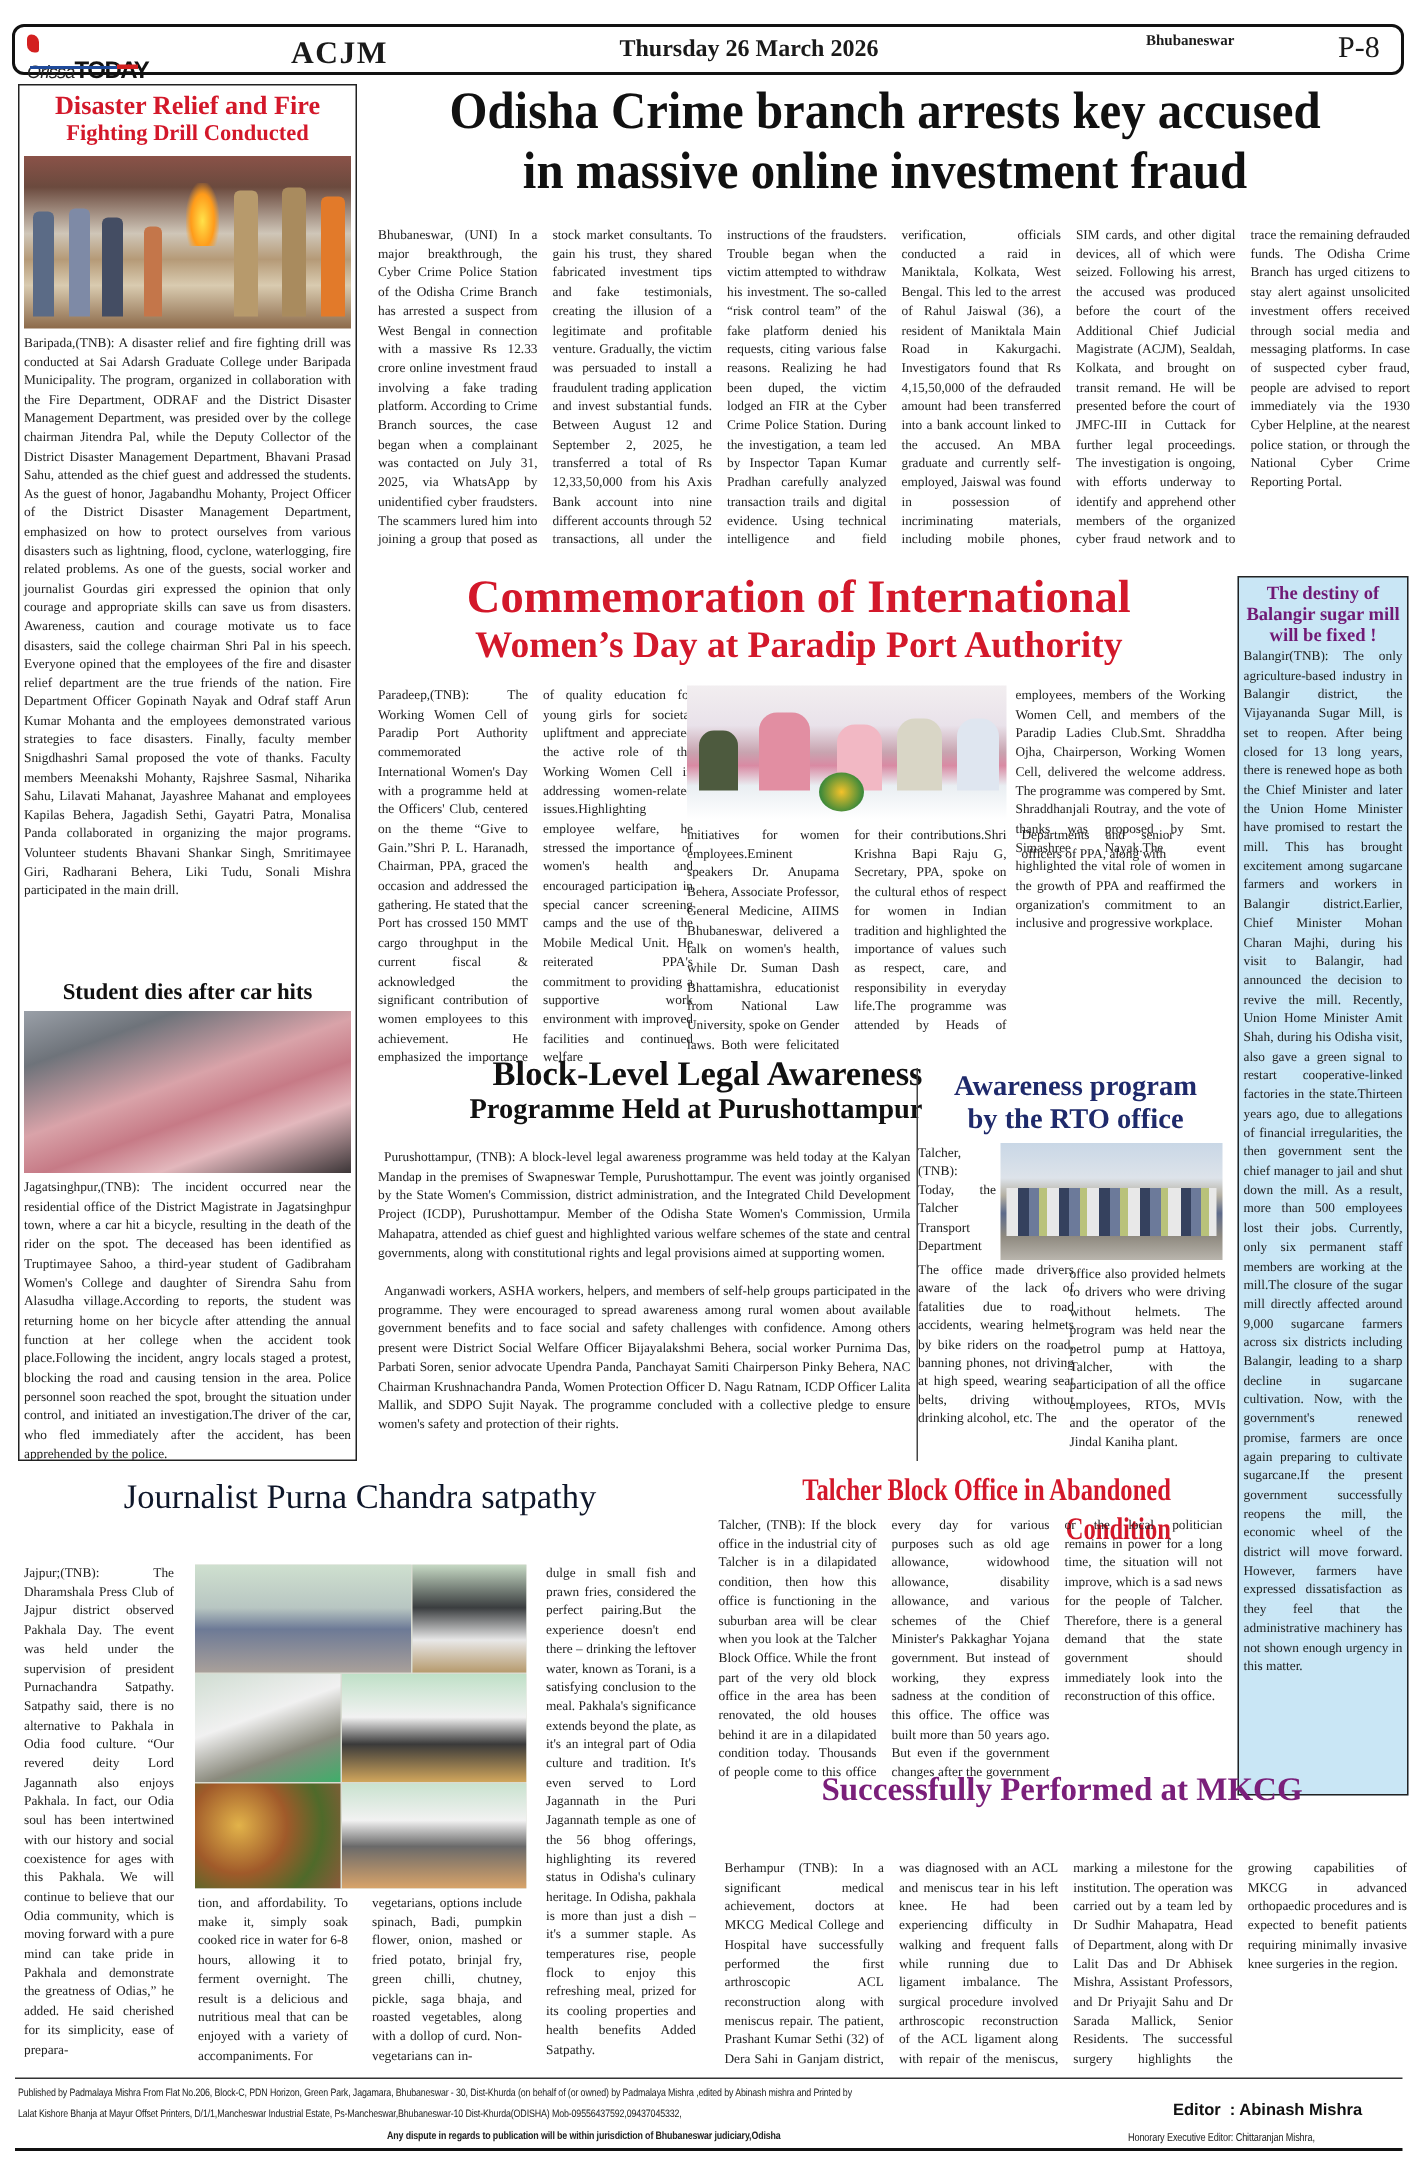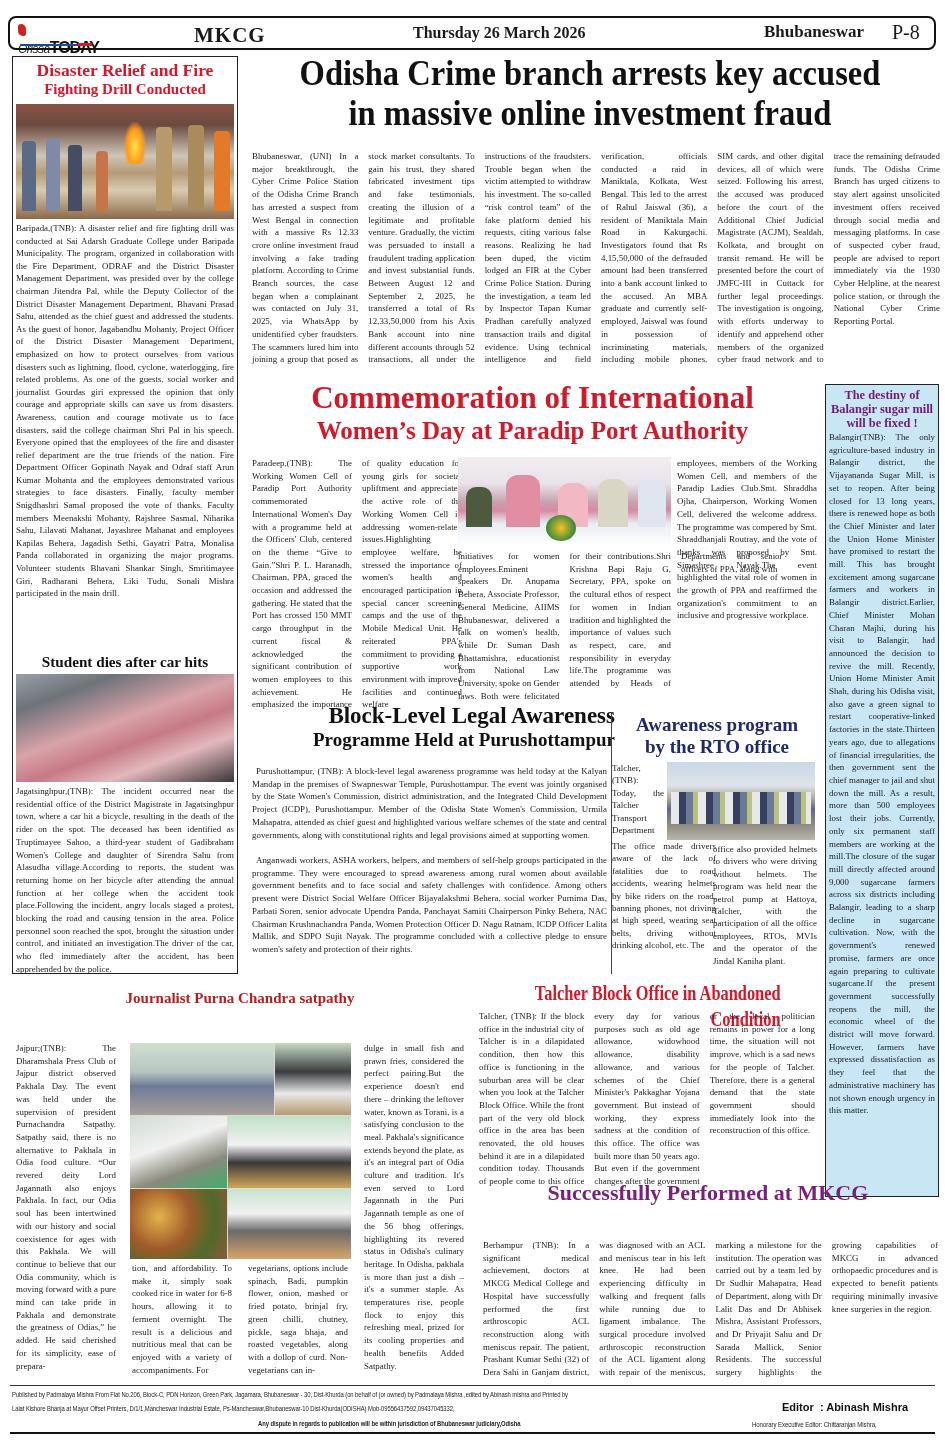--- a/index.html
+++ b/index.html
@@ -13,21 +13,21 @@
   
   #masthead { left: 8px; top: 16px; width: 928px; height: 34px; border: 2px solid #111; border-radius: 8px; }
   #logo { left: 8px; top: 3px; width: 78px; height: 26px; }
   #logo .orissa { font-family: "Liberation Sans", sans-serif; font-style: italic; font-size: 12px; color: #222; letter-spacing: -0.5px; }
   #logo .today { font-family: "Liberation Sans", sans-serif; font-weight: bold; font-size: 16px; color: #111; letter-spacing: -1px; }
   #logo .mapmark { display: inline-block; width: 8px; height: 12px; background: #d32020; border-radius: 3px 5px 2px 5px; margin-right: 0; vertical-align: -1px; }
   #logo .underline { position: absolute; left: 2px; top: 23px; width: 70px; height: 2px; background: #1f4a9a; }
   #logo .redtag { position: absolute; left: 60px; top: 22px; width: 14px; height: 3px; background: #d32020; }
   #section-label { left: 184px; top: 5px; font-family: "Liberation Serif", serif; font-weight: bold; font-size: 21px; letter-spacing: 1px; }
   #date-label { left: 403px; top: 6px; font-family: "Liberation Serif", serif; font-weight: bold; font-size: 16px; }
-  #city-label { left: 754px; top: 4px; font-family: "Liberation Serif", serif; font-weight: bold; font-size: 17px; text-align: center; }
+  #city-label { left: 754px; top: 4px; font-family: "Liberation Serif", serif; font-weight: bold; font-size: 10px; text-align: center; }
   #page-label { left: 882px; top: 3px; font-family: "Liberation Serif", serif; font-size: 20px; }
 
   
   #left-box { left: 12px; top: 56px; width: 226px; height: 918px; border: 1.5px solid #222; }
   .h-red { color: #d3182a; font-family: "Liberation Serif", serif; font-weight: bold; text-align: center; }
   .h-black { color: #111; font-family: "Liberation Serif", serif; font-weight: bold; text-align: center; margin-top: 19px; }
 
   
   .photo-fire { background: linear-gradient(180deg,#8a5248 0%,#6b4a3e 18%,#cfc6b8 45%,#b59a77 60%,#d9cbb0 75%,#8c6a4a 100%); }
   .photo-fire .flame { position:absolute; left:108px; top:18px; width:22px; height:42px; background: radial-gradient(ellipse at 50% 60%, #ffe24a 0%, #ff9b1a 50%, rgba(255,120,0,0) 75%); }
@@ -47,21 +47,21 @@
 </style>
 </head>
 <body>
 
 <div id="masthead" class="abs">
   <div id="logo" class="abs">
     <span class="mapmark"></span><span class="orissa">Orissa</span><span class="today">TODAY</span>
     <span class="underline"></span>
     <span class="redtag"></span>
   </div>
-  <div id="section-label" class="abs">MKCG</div>
+  <div id="section-label" class="abs">ACJM</div>
   <div id="date-label" class="abs">Thursday 26 March 2026</div>
   <div id="city-label" class="abs">Bhubaneswar</div>
   <div id="page-label" class="abs">P-8</div>
 </div>
 
 <div id="left-box" class="abs"></div>
 
 <div class="abs" style="left:14px; top:60px; width:222px;">
   <div class="h-red" style="font-size:17.5px; line-height:20px;">Disaster Relief and Fire</div>
   <div class="h-red" style="font-size:15px; line-height:18px;">Fighting Drill Conducted</div>
@@ -126,21 +126,21 @@
     <span style="display:block; width:52px; height:74px; overflow:hidden;">Talcher,(TNB): Today, the Talcher Transport Department organized an awareness program for drivers. The office made drivers aware of the lack of fatalities due to road accidents, wearing helmets by bike riders on the road, banning phones, not driving at high speed, wearing seat belts, driving without drinking alcohol, etc. The</span>
   </div>
 <div class="abs body-text" style="left:612px; top:840px; width:104px; font-size:9px; line-height:12.4px; height:124px; overflow:hidden;">The office made drivers aware of the lack of fatalities due to road accidents, wearing helmets by bike riders on the road, banning phones, not driving at high speed, wearing seat belts, driving without drinking alcohol, etc. The</div>
 <div class="abs body-text" style="left:713px; top:843px; width:104px; font-size:9px; line-height:12.4px;">office also provided helmets to drivers who were driving without helmets. The program was held near the petrol pump at Hattoya, Talcher, with the participation of all the office employees, RTOs, MVIs and the operator of the Jindal Kaniha plant.</div>
 
 <div id="sugar-box" class="abs"></div>
 <div class="abs" style="left:829px; top:388px; width:106px; text-align:center; font-family:'Liberation Serif',serif; font-weight:bold; font-size:12.4px; line-height:14.2px; color:#701a75;">The destiny of Balangir sugar mill will be fixed !</div>
 <div class="abs body-text" style="left:829px; top:431px; width:106px; font-size:8.9px; line-height:12.7px;">Balangir(TNB): The only agriculture-based industry in Balangir district, the Vijayananda Sugar Mill, is set to reopen. After being closed for 13 long years, there is renewed hope as both the Chief Minister and later the Union Home Minister have promised to restart the mill. This has brought excitement among sugarcane farmers and workers in Balangir district.Earlier, Chief Minister Mohan Charan Majhi, during his visit to Balangir, had announced the decision to revive the mill. Recently, Union Home Minister Amit Shah, during his Odisha visit, also gave a green signal to restart cooperative-linked factories in the state.Thirteen years ago, due to allegations of financial irregularities, the then government sent the chief manager to jail and shut down the mill. As a result, more than 500 employees lost their jobs. Currently, only six permanent staff members are working at the mill.The closure of the sugar mill directly affected around 9,000 sugarcane farmers across six districts including Balangir, leading to a sharp decline in sugarcane cultivation. Now, with the government's renewed promise, farmers are once again preparing to cultivate sugarcane.If the present government successfully reopens the mill, the economic wheel of the district will move forward. However, farmers have expressed dissatisfaction as they feel that the administrative machinery has not shown enough urgency in this matter.</div>
 
 <div class="abs" style="left:10px; top:985px; width:460px; text-align:center;">
-  <div style="font-family:'Liberation Serif',serif; font-weight:bold; font-size:15px; line-height:26px; color:#b91c1c;">Journalist Purna Chandra satpathy</div>
+  <div style="font-family:'Liberation Serif',serif; font-weight:normal; font-size:23px; line-height:26px; color:#0f172a;">Journalist Purna Chandra satpathy</div>
 </div>
 <div class="abs body-text" style="left:16px; top:1042px; width:100px; font-size:8.9px; line-height:12.7px;">Jajpur;(TNB): The Dharamshala Press Club of Jajpur district observed Pakhala Day. The event was held under the supervision of president Purnachandra Satpathy. Satpathy  said, there is no alternative to Pakhala in Odia food culture. “Our revered deity Lord Jagannath also enjoys Pakhala. In fact, our Odia soul has been intertwined with our history and social coexistence for ages with this Pakhala. We will continue to believe that our Odia community, which is moving forward with a pure mind can take pride in Pakhala and demonstrate the greatness of Odias,” he added. He said cherished for its simplicity, ease of prepara-</div>
 <div class="abs img photo-pakhala" style="left:130px; top:1043px; width:221px; height:216px;">
   <div class="tile" style="left:0; top:0; width:144px; height:72px; background:linear-gradient(180deg,#cfe0cf 0%,#b8c6c2 40%,#6d7a96 60%,#a9a09a 100%);"></div>
   <div class="tile" style="left:145px; top:0; width:76px; height:72px; background:linear-gradient(180deg,#c7dac5 0%,#3a3d3f 40%,#e8e8e8 70%,#b69a6d 100%);"></div>
   <div class="tile" style="left:0; top:73px; width:97px; height:72px; background:linear-gradient(160deg,#d0ddd2 0%,#f1f1f1 40%,#8a8a7d 70%,#3fae6a 100%);"></div>
   <div class="tile" style="left:98px; top:73px; width:123px; height:72px; background:linear-gradient(180deg,#bfe0c7 0%,#f2f2f2 40%,#3a3a3a 65%,#d1a65c 100%);"></div>
   <div class="tile" style="left:0; top:146px; width:97px; height:70px; background:radial-gradient(circle at 30% 40%,#e2b34a 0%,#a05a2a 40%,#4f6a2a 70%,#8c5a3a 100%);"></div>
   <div class="tile" style="left:98px; top:146px; width:123px; height:70px; background:linear-gradient(180deg,#c9e2cf 0%,#f2f2f2 35%,#6a6a6a 60%,#d9a46a 100%);"></div>
 </div>

